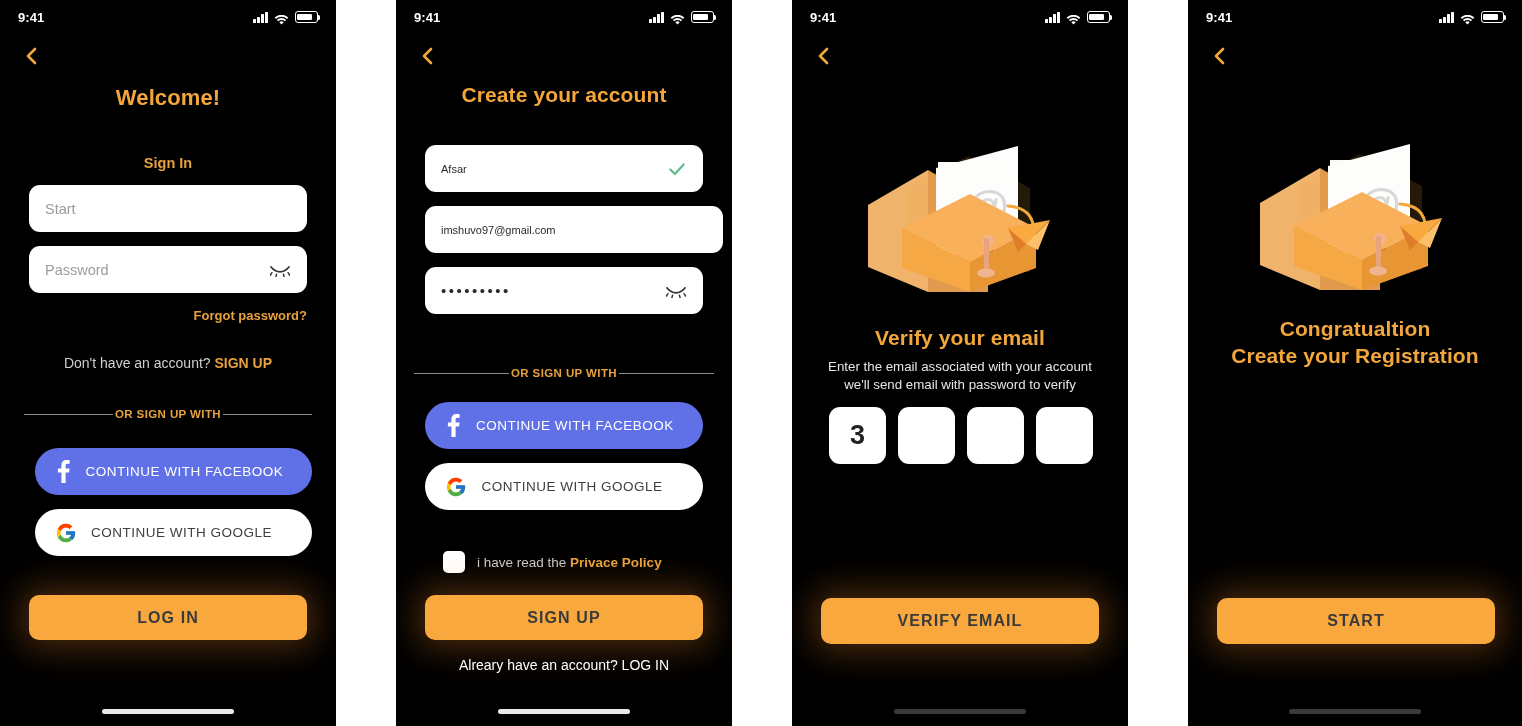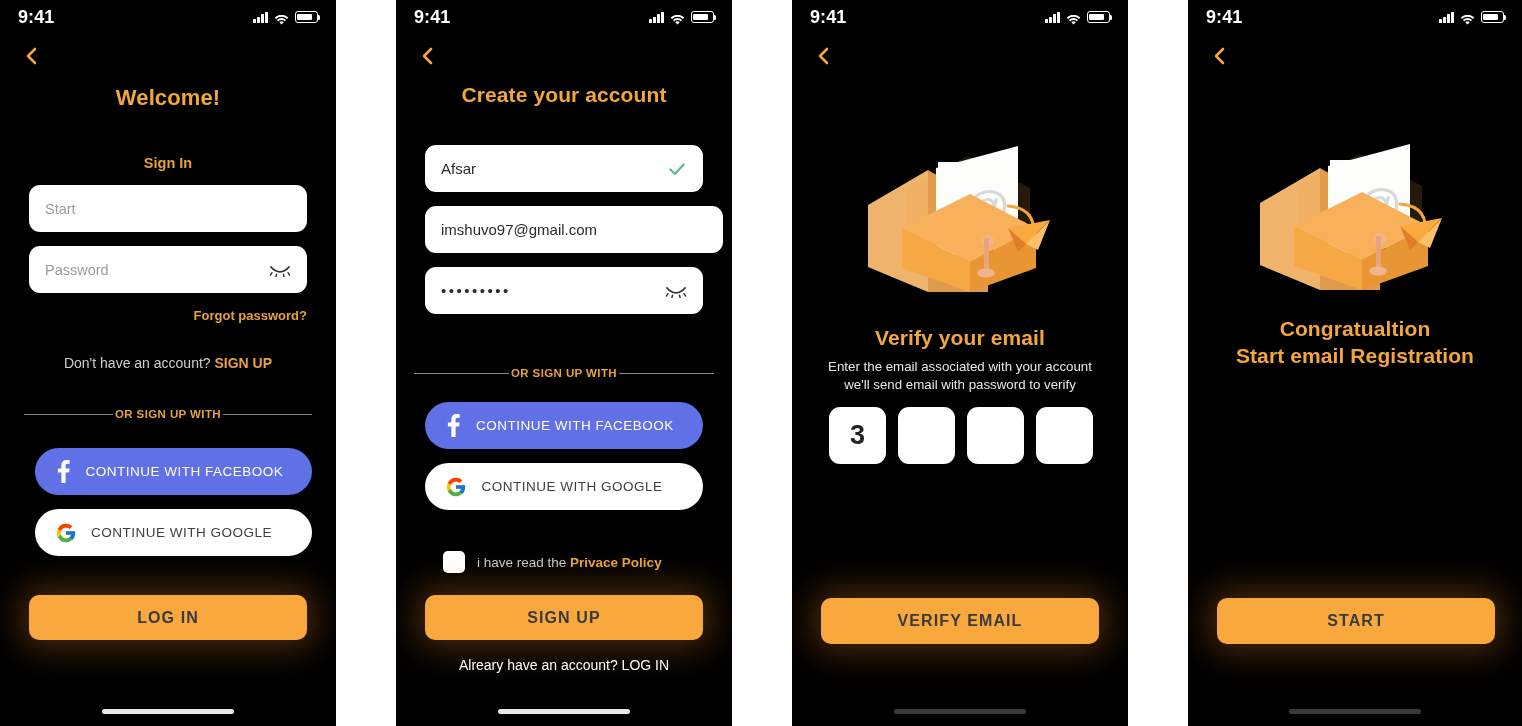--- a/index.html
+++ b/index.html
@@ -25,21 +25,21 @@
   .p1 { width: 336px; margin-left: 0px; }
   .gap { flex: 0 0 auto; background: #ffffff; height: 726px; }
 
   
   .statusbar {
     position: absolute; top: 0; left: 0; right: 0; height: 34px;
     display: flex; align-items: center; justify-content: space-between;
     padding: 0 18px;
     color: #ffffff;
   }
-  .status-time { font-size: 18px; font-weight: 600; letter-spacing: .1px; text-align: right; }
+  .status-time { font-size: 13px; font-weight: 600; letter-spacing: .1px; text-align: right; }
   .status-icons { display: flex; align-items: center; gap: 6px; }
   .sig { display: flex; align-items: flex-end; gap: 1.5px; height: 11px; }
   .sig i { width: 2.6px; background: #fff; border-radius: .5px; display:block; }
   .sig i:nth-child(1){height:4px}.sig i:nth-child(2){height:6px}
   .sig i:nth-child(3){height:8.5px}.sig i:nth-child(4){height:11px}
   .wifi { width: 15px; height: 11px; position: relative; }
   .batt { width: 23px; height: 11.5px; border: 1.3px solid #fff; border-radius: 3px; position: relative; }
   .batt::after { content:""; position:absolute; right:-3.4px; top:3.2px; width:2px; height:4.6px;
                  background:#fff; border-radius:0 1.5px 1.5px 0; }
   .batt span { position:absolute; left:1.4px; top:1.4px; bottom:1.4px; width:70%; background:#fff; border-radius:1.2px; display:block;}
@@ -67,21 +67,21 @@
   
   .field {
     position: absolute;
     background: #ffffff;
     border-radius: 11px;
     display: flex; align-items: center;
     padding: 0 16px;
     box-shadow: 0 1px 3px rgba(0,0,0,.35);
   }
   .field .ph { color: #9b9b9b; font-size: 14.5px; }
-  .field .val { color: #2b2b2b; font-size: 15px; }
+  .field .val { color: #2b2b2b; font-size: 11px; }
   .field .dots { color:#2b2b2b; font-size: 15px; letter-spacing: 2.5px; }
   .field .trail { margin-left: auto; display:flex; align-items:center; }
 
   .eye { width: 22px; height: 14px; }
   .check-ok { width: 20px; height: 20px; }
 
   .link-right {
     position:absolute; text-align:right; color:#E8A13C;
     font-size:13px; font-weight:bold;
   }
@@ -456,20 +456,20 @@
         <rect x="144" y="128" width="5" height="34" fill="#E8A47C"></rect>
         <ellipse cx="146" cy="163" rx="9" ry="4.5" fill="#F0B48E"></ellipse>
         <path d="M168 96 q30 2 25 34" stroke="#F4A83C" stroke-width="3" fill="none" stroke-linecap="round"></path>
         <polygon points="168,118 210,110 186,134" fill="#F9A93E"></polygon>
         <polygon points="168,118 186,134 178,142" fill="#E07D2A"></polygon>
         <polygon points="186,134 210,110 198,140" fill="#FBC069"></polygon>
       </svg>
     </div>
 
     <div class="screen-title" style="top:317px;font-size:21px;">Congratualtion</div>
-    <div class="screen-title" style="top:344px;font-size:21px;">Start email Registration</div>
+    <div class="screen-title" style="top:344px;font-size:21px;">Create your Registration</div>
 
     <div class="cta" style="left:29px;top:598px;width:278px;height:46px;">START</div>
 
     <div class="home dark"></div>
   </div>
 
 </div>
 
 </body></html>

